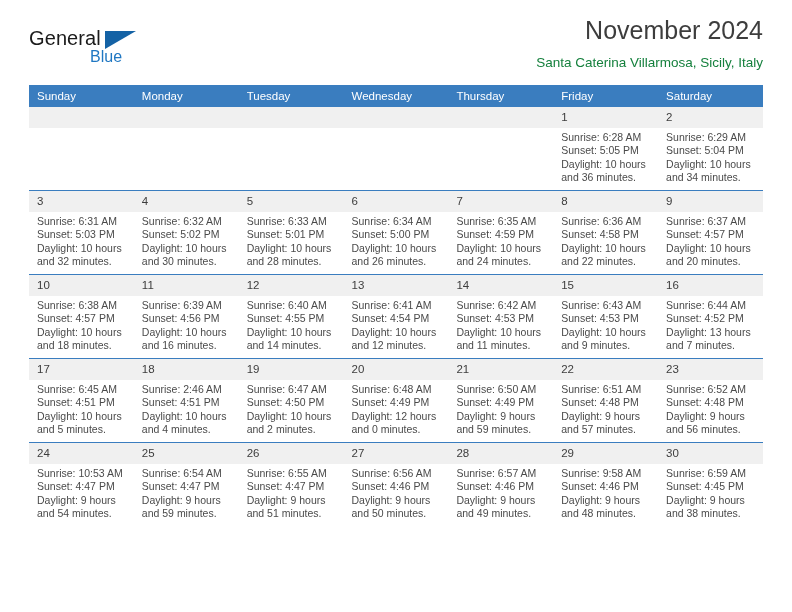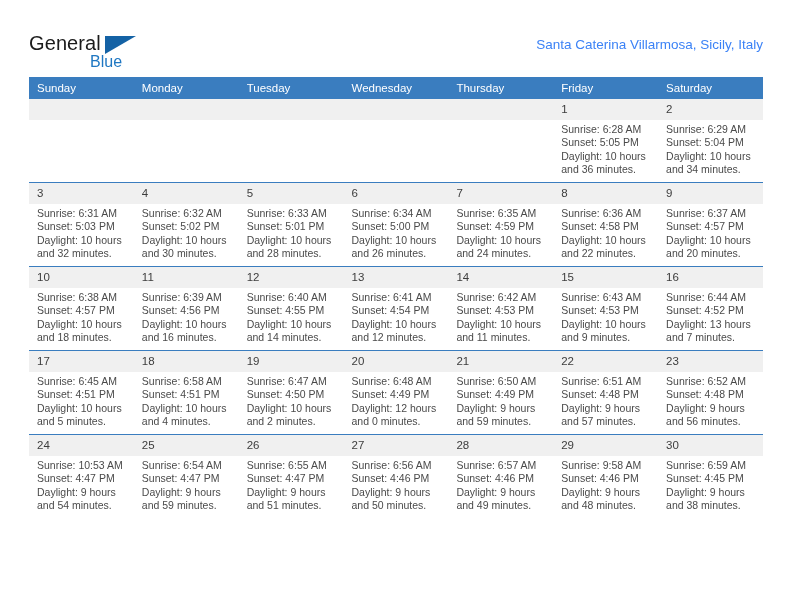--- a/index.html
+++ b/index.html
@@ -18,21 +18,21 @@
     position: relative;
     width: 792px;
     height: 612px;
     box-sizing: border-box;
     padding: 0 29px;
   }
 
   
   .header {
     display: flex;
-    align-items: flex-start;
+    align-items: flex-end;
     justify-content: space-between;
     padding-top: 27px;
     height: 72px;
     box-sizing: border-box;
   }
   .logo {
     position: relative;
     width: 130px;
     height: 50px;
     flex: none;
@@ -69,32 +69,32 @@
   }
   .cal-title {
     font-size: 25px;
     color: #3d3d3d;
     line-height: 30px;
     font-weight: normal;
     margin: 0;
   }
   .cal-subtitle {
     font-size: 13.5px;
-    color: #3b82f6;
+    color: #15803d;
     line-height: 18px;
     margin: 9px 0 0 0;
     font-weight: normal;
   }
 
   
   .calendar {
     width: 734px;
     border-collapse: collapse;
     table-layout: fixed;
-    margin-top: 5px;
+    margin-top: 13px;
   }
   .calendar th {
     background: #3a7dbf;
     color: #ffffff;
     font-size: 11.5px;
     font-weight: normal;
     text-align: left;
     padding: 5px 0 5px 8px;
     height: 11px;
     border: none;
@@ -135,20 +135,21 @@
 
 <div class="page">
 
   <div class="header">
     <div class="logo">
       <span class="logo-general">General</span>
       <span class="logo-tri"></span>
       <span class="logo-blue">Blue</span>
     </div>
     <div class="title-block">
+      <h1 class="cal-title">November 2024</h1>
       <h2 class="cal-subtitle">Santa Caterina Villarmosa, Sicily, Italy</h2>
     </div>
   </div>
 
   <table class="calendar">
     <thead>
       <tr>
         <th>Sunday</th>
         <th>Monday</th>
         <th>Tuesday</th>
@@ -313,21 +314,21 @@
             <span class="daynum">17</span>
             <div class="info">
               <div>Sunrise: 6:45 AM</div>
               <div>Sunset: 4:51 PM</div>
               <div class="daylight">Daylight: 10 hours and 5 minutes.</div>
             </div>
           </td>
           <td>
             <span class="daynum">18</span>
             <div class="info">
-              <div>Sunrise: 6:58 AM</div>
+              <div>Sunrise: 2:46 AM</div>
               <div>Sunset: 4:51 PM</div>
               <div class="daylight">Daylight: 10 hours and 4 minutes.</div>
             </div>
           </td>
           <td>
             <span class="daynum">19</span>
             <div class="info">
               <div>Sunrise: 6:47 AM</div>
               <div>Sunset: 4:50 PM</div>
               <div class="daylight">Daylight: 10 hours and 2 minutes.</div>

